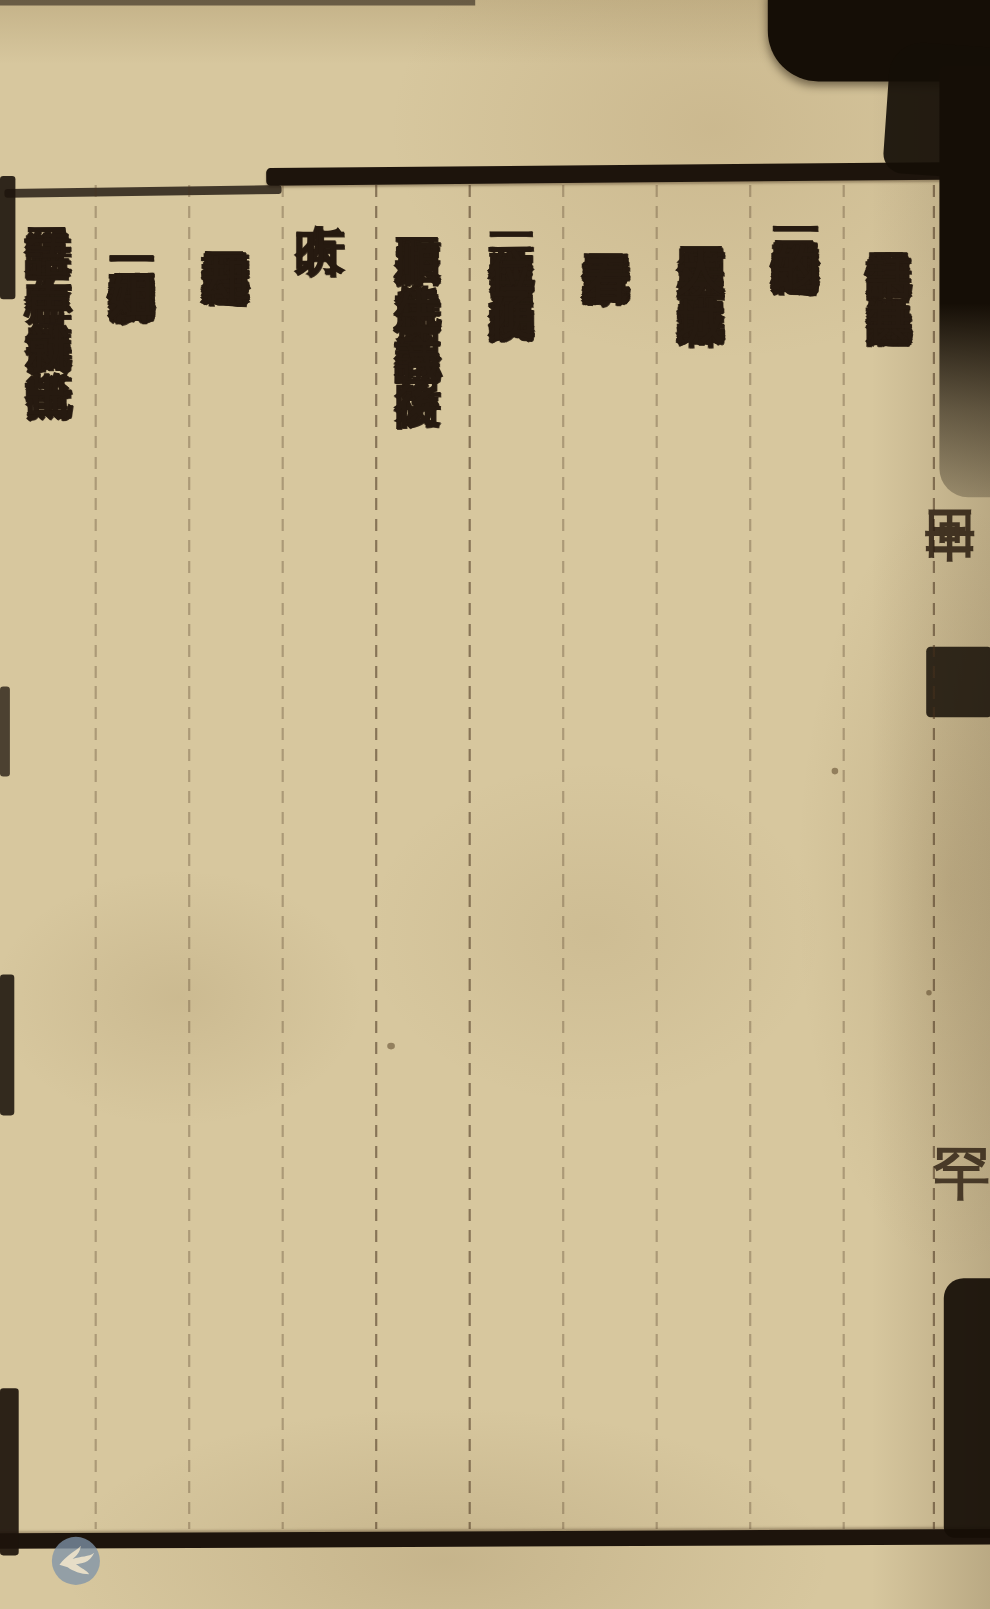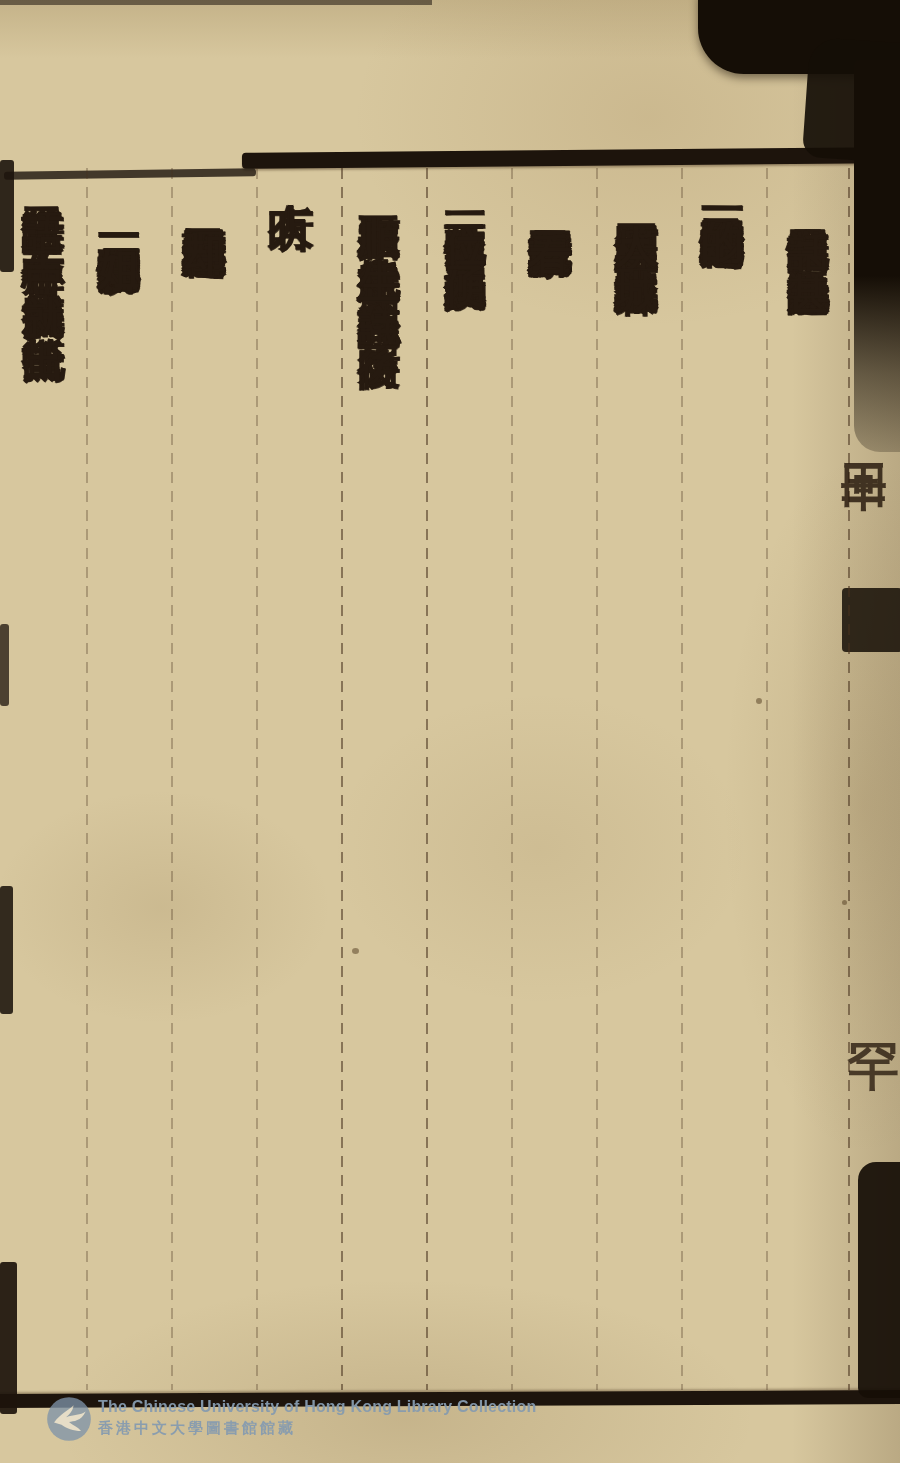--- a/index.html
+++ b/index.html
@@ -125,19 +125,15 @@
 
   <div class="speck" style="left:756px;top:698px;width:6px;height:6px"></div>
   <div class="speck" style="left:352px;top:948px;width:7px;height:6px"></div>
   <div class="speck" style="left:842px;top:900px;width:5px;height:5px"></div>
 
   <div class="watermark">
     <svg class="wm-logo" viewBox="0 0 40 40">
       <circle cx="20" cy="20" r="19" fill="#7e93a8" opacity="0.9"></circle>
       <path d="M7 23 C13 15,19 13,24 8 C23 14,20 16,17.5 18.5 C24 16,30 17,34.5 13.5 C30.5 22,24 22,20 22.5 C24.5 26,28.5 27.5,30.5 30.5 C24 30.5,17.5 28,13.5 25 Z" fill="#e9e2cf"></path>
     </svg>
-    <div class="wm-text">
-      <div class="wm-en">The Chinese University of Hong Kong Library Collection</div>
-      <div class="wm-zh">香港中文大學圖書館館藏</div>
-    </div>
   </div>
 
 </div>
 
 </body></html>

